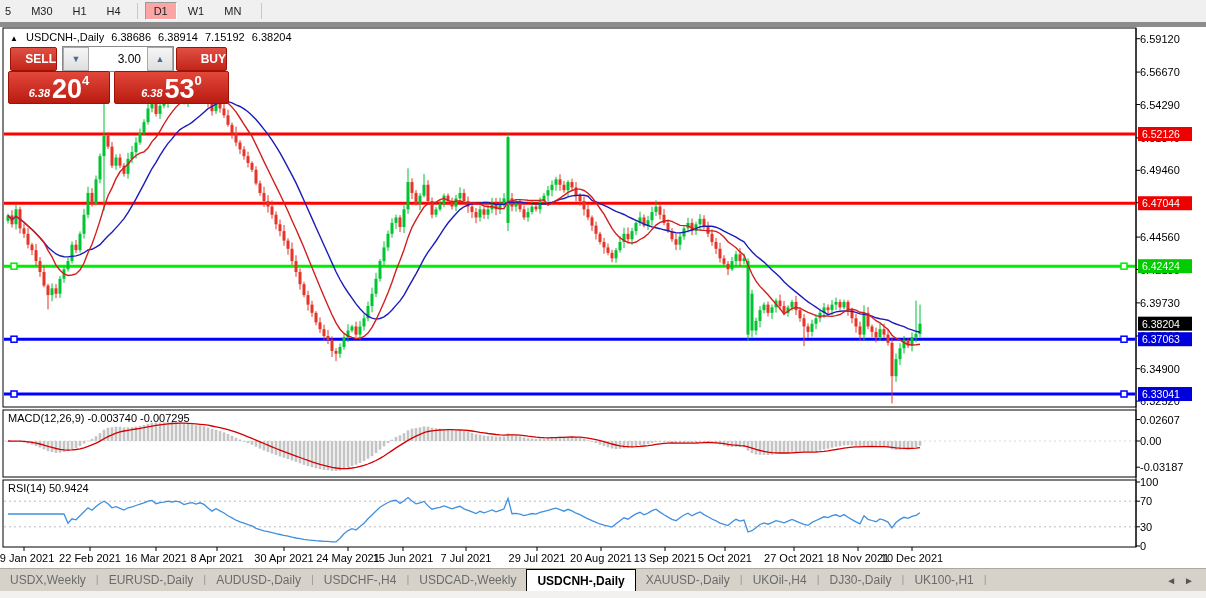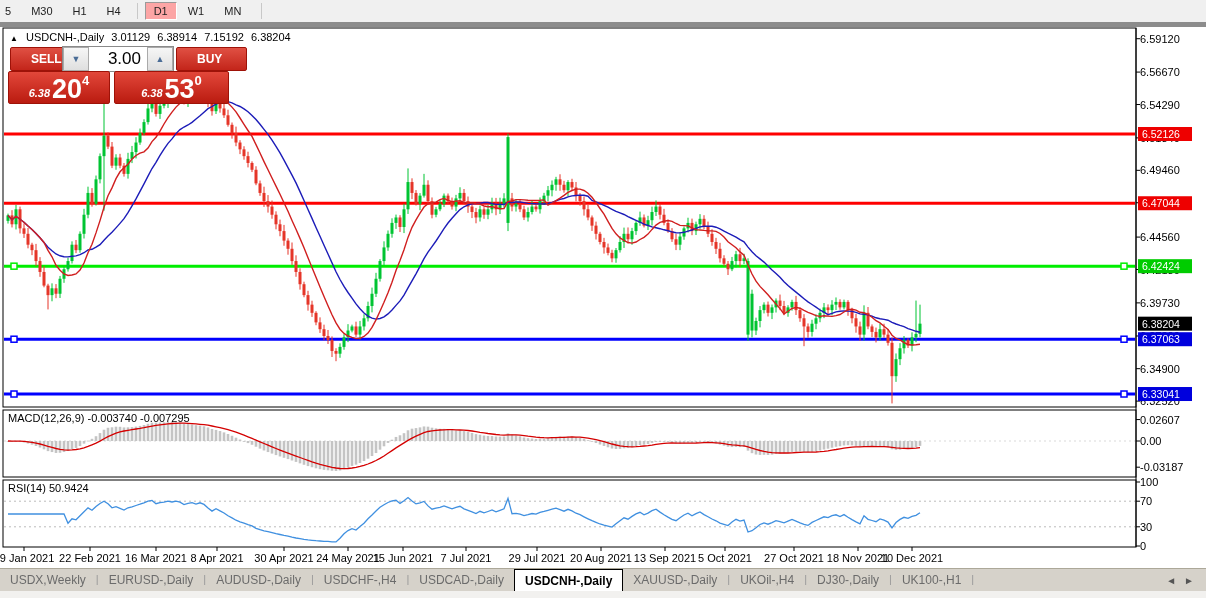--- a/index.html
+++ b/index.html
@@ -9,26 +9,26 @@
   .tf-btn{font-size:11px;color:#222;padding:2px 8px;margin:0 1px;border:1px solid transparent;cursor:default;}
   .tf-btn.sel{background:#fca5a5;border:1px solid #9a9a9a;border-right-color:#fff;border-bottom-color:#fff;}
   .tf-sep{width:1px;height:16px;background:#c8c8c8;margin:0 6px;}
   #topband{position:absolute;left:0;top:22px;width:1206px;height:5px;background:#8c8c8c;z-index:5;}
   
   #chart-title{position:absolute;left:10px;top:31px;z-index:4;font-size:11px;color:#000;white-space:nowrap;}
   #chart-title .tri{font-size:8px;margin-right:5px;}
   #chart-title span{margin-right:4px;}
   
   #trade-panel{position:absolute;left:8px;top:44px;z-index:4;width:219px;height:58px;}
-  .t-btn{position:absolute;top:3px;height:22px;line-height:22px;text-align:left;color:#fff;font-size:12px;font-weight:bold;background:linear-gradient(#e05043,#c3251a);border:1px solid #9e1208;border-radius:2px;cursor:pointer;padding-left:20px;}
+  .t-btn{position:absolute;top:3px;height:22px;line-height:22px;text-align:right;color:#fff;font-size:12px;font-weight:bold;background:linear-gradient(#e05043,#c3251a);border:1px solid #9e1208;border-radius:2px;cursor:pointer;}
   #sell-btn{left:2px;width:45px;}
   #buy-btn{left:168px;width:49px;}
   #vol-spin{position:absolute;left:54px;top:2px;width:110px;height:24px;border:1px solid #8a8a8a;background:#fff;display:flex;}
   .spin-btn{width:24px;background:linear-gradient(#f6f6f6,#dfdfdf);border:1px solid #aaa;color:#4a6c96;font-size:9px;line-height:22px;text-align:center;cursor:pointer;}
-  #vol-value{flex:1;font-size:17px;color:#000;text-align:right;line-height:24px;padding-right:6px;}
+  #vol-value{flex:1;font-size:12px;color:#000;text-align:right;line-height:24px;padding-right:6px;}
   .p-box{position:absolute;top:27px;height:30px;background:linear-gradient(#e2473a,#ba1b10);border:1px solid #9e1208;border-radius:2px;color:#fff;display:flex;align-items:flex-end;justify-content:center;padding-bottom:1px;cursor:pointer;}
   #sell-box{left:0px;width:100px;}
   #buy-box{left:106px;width:113px;}
   .p-small{font-size:11px;font-weight:bold;margin:0 2px 3px 0;font-style:italic;}
   .p-big{font-size:27px;font-weight:bold;line-height:26px;}
   .p-sup{font-size:13px;font-weight:bold;align-self:flex-start;margin-top:1px;}
   
   #tabbar{position:absolute;left:0;top:568px;width:1206px;height:23px;background:#d6d2ca;border-top:1px solid #aca899;z-index:5;display:flex;align-items:stretch;}
   .tab{font-size:12px;color:#6b6b6b;padding:4px 10px 0 10px;white-space:nowrap;cursor:pointer;}
   .tab.active{background:#fff;color:#000;font-weight:bold;border:1px solid #000;border-bottom:none;margin-top:0px;}
@@ -846,21 +846,21 @@
       <div class="tf-btn sel">D1</div>
       <div class="tf-btn">W1</div>
       <div class="tf-btn">MN</div>
       <div class="tf-sep" style="margin-left: 10px;"></div>
     </div>
   <div id="topband"></div>
 
   <div id="chart-title">
     <span class="tri">▲</span>
     <span>USDCNH-,Daily</span>
-    <span>3.01129</span>
+    <span>6.38686</span>
     <span>6.38914</span>
     <span>7.15192</span>
     <span>6.38204</span>
   </div>
 
   <div id="trade-panel">
     <div id="sell-btn" class="t-btn">SELL</div>
     <div id="vol-spin">
       <div class="spin-btn">▼</div>
       <div id="vol-value">3.00</div>
@@ -881,21 +881,21 @@
 
   <div id="tabbar">
       <div class="tab">USDX,Weekly</div>
       <div class="tab-div">|</div>
       <div class="tab">EURUSD-,Daily</div>
       <div class="tab-div">|</div>
       <div class="tab">AUDUSD-,Daily</div>
       <div class="tab-div">|</div>
       <div class="tab">USDCHF-,H4</div>
       <div class="tab-div">|</div>
-      <div class="tab">USDCAD-,Daily</div>
+      <div class="tab">USDCAD-,Weekly</div>
       <div class="tab active">USDCNH-,Daily</div>
       <div class="tab">XAUUSD-,Daily</div>
       <div class="tab-div">|</div>
       <div class="tab">UKOil-,H4</div>
       <div class="tab-div">|</div>
       <div class="tab">DJ30-,Daily</div>
       <div class="tab-div">|</div>
       <div class="tab">UK100-,H1</div>
       <div class="tab-div">|</div>
       <div id="tab-arrows">

